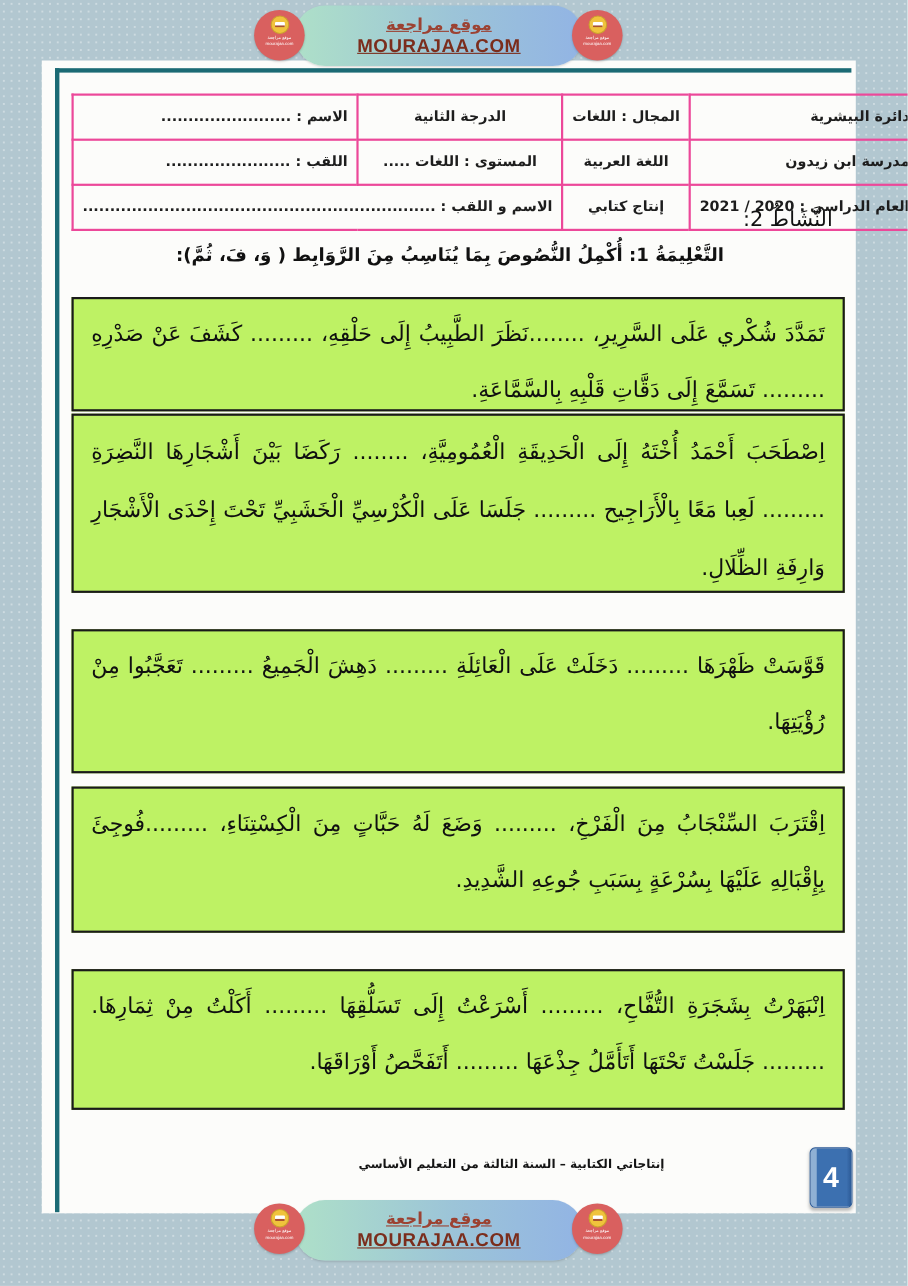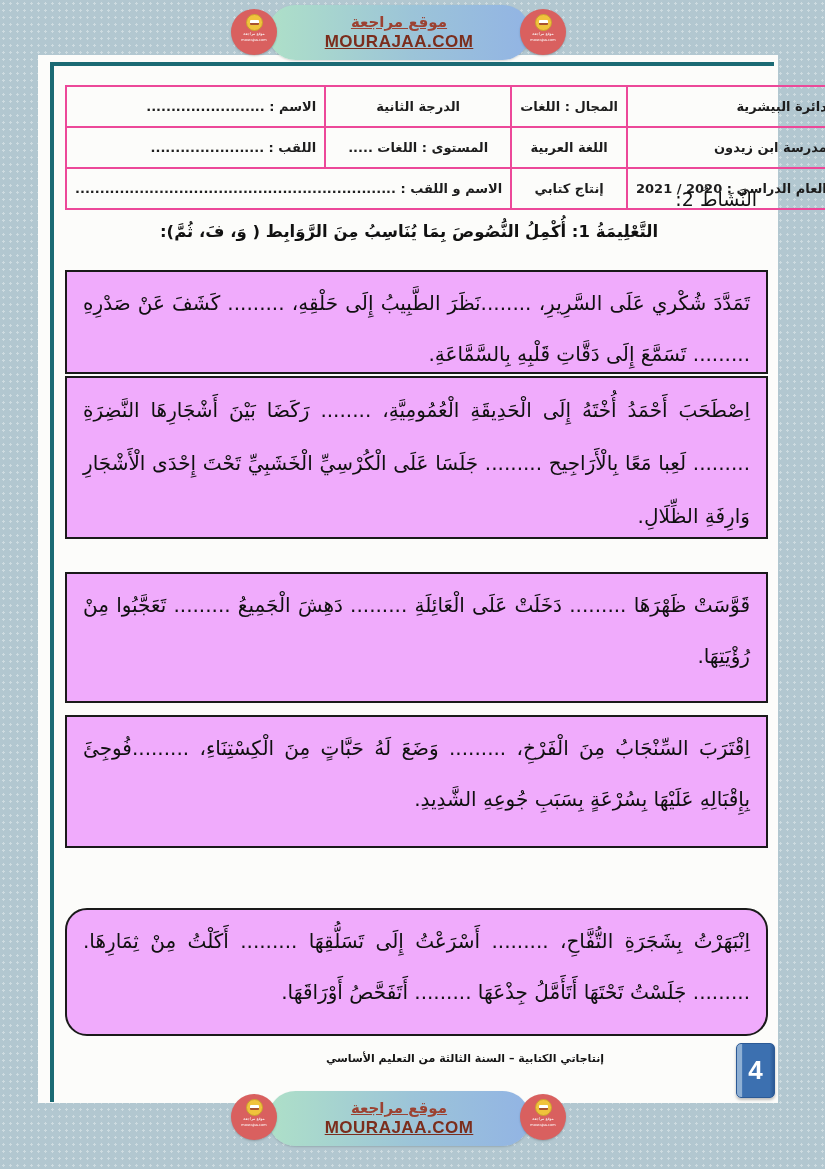--- a/index.html
+++ b/index.html
@@ -79,34 +79,34 @@
     direction:rtl; font-size:19px; font-weight:normal; color:#111;
   }
   .activity-instruction {
     position:absolute; right:65px; top:222px; width:600px; z-index:4;
     direction:rtl; text-align:left; font-size:16.5px; font-weight:bold; color:#111;
   }
 
   
   .ex-box {
     position:absolute; left:65px; width:703px; z-index:4;
-    background:#f0abfc; border:2px solid #1a1a1a;
+    background:#bef264; border:2px solid #1a1a1a;
     padding:6px 16px 0 16px;
   }
   .ex-text {
     direction:rtl; text-align:justify; text-align-last:right;
     font-size:20px; color:#101010; line-height:51px;
     font-weight:500;
   }
   .box-1 { top:270px; height:104px; }
   .box-2 { top:376px; height:163px; }
   .box-2 .ex-text { line-height:53px; }
   .box-3 { top:572px; height:131px; }
   .box-4 { top:715px; height:133px; }
-  .box-5 { top:908px; height:128px;border-radius:22px; }
+  .box-5 { top:881px; height:128px; }
 
   
   .footer-note {
     position:absolute; left:225px; top:1052px; width:480px; z-index:4;
     direction:rtl; text-align:center;
     font-size:11px; font-weight:bold; color:#141414;
   }
   .page-badge {
     position:absolute; left:736px; top:1043px; width:39px; height:55px; z-index:4;
     background:linear-gradient(90deg,#8fb0d4 0%,#8fb0d4 14%,#3c70b0 15%,#3c70b0 88%,#2c5a96 100%);

